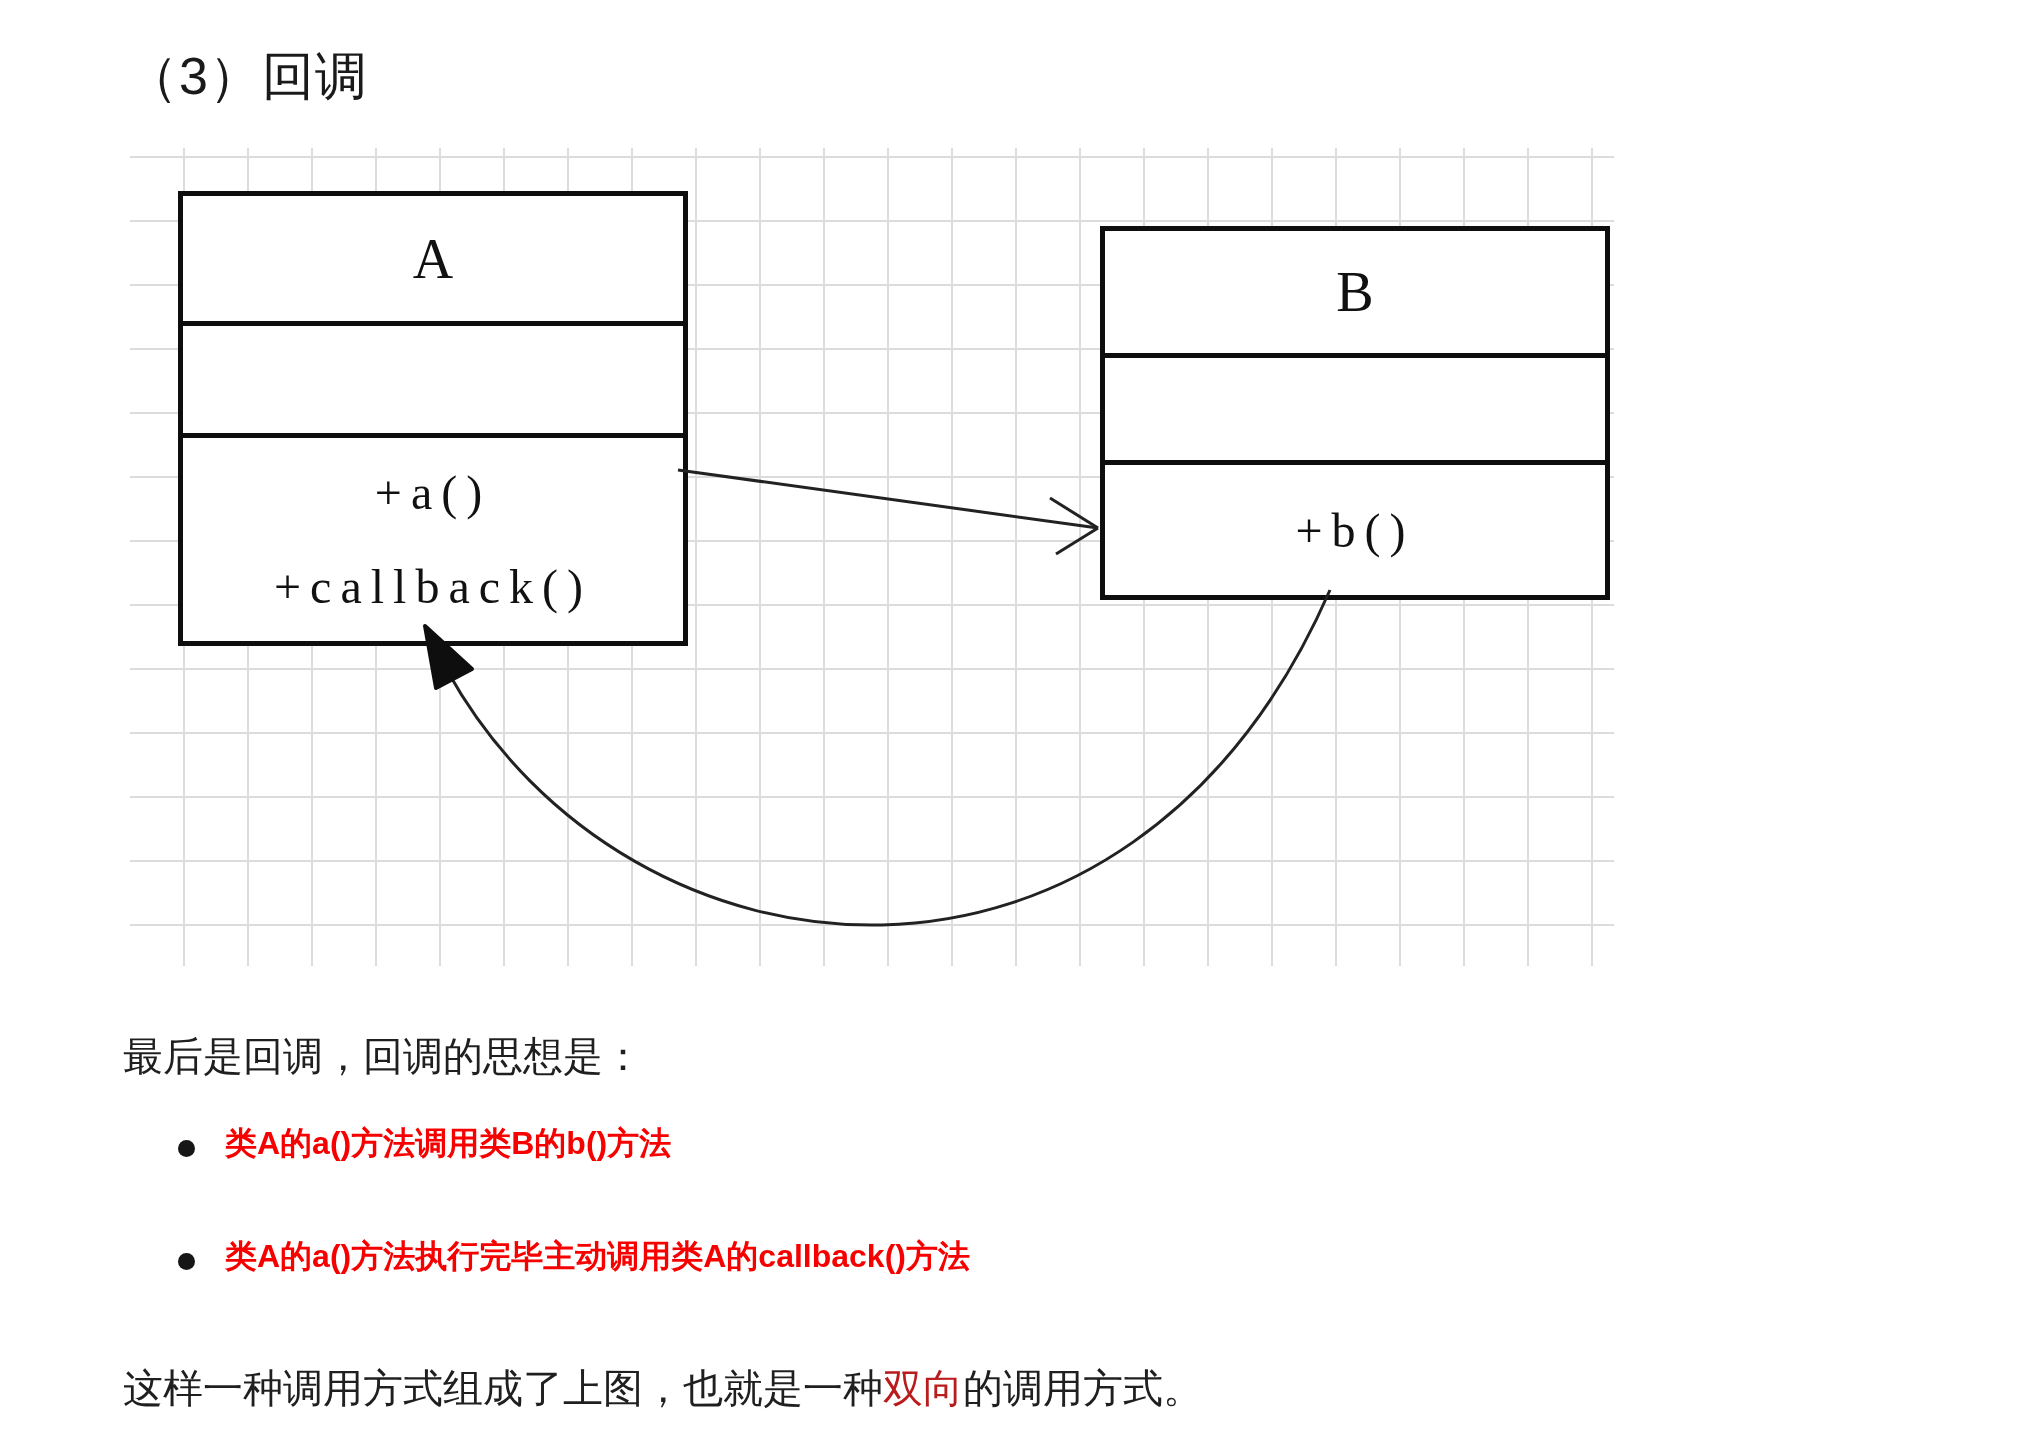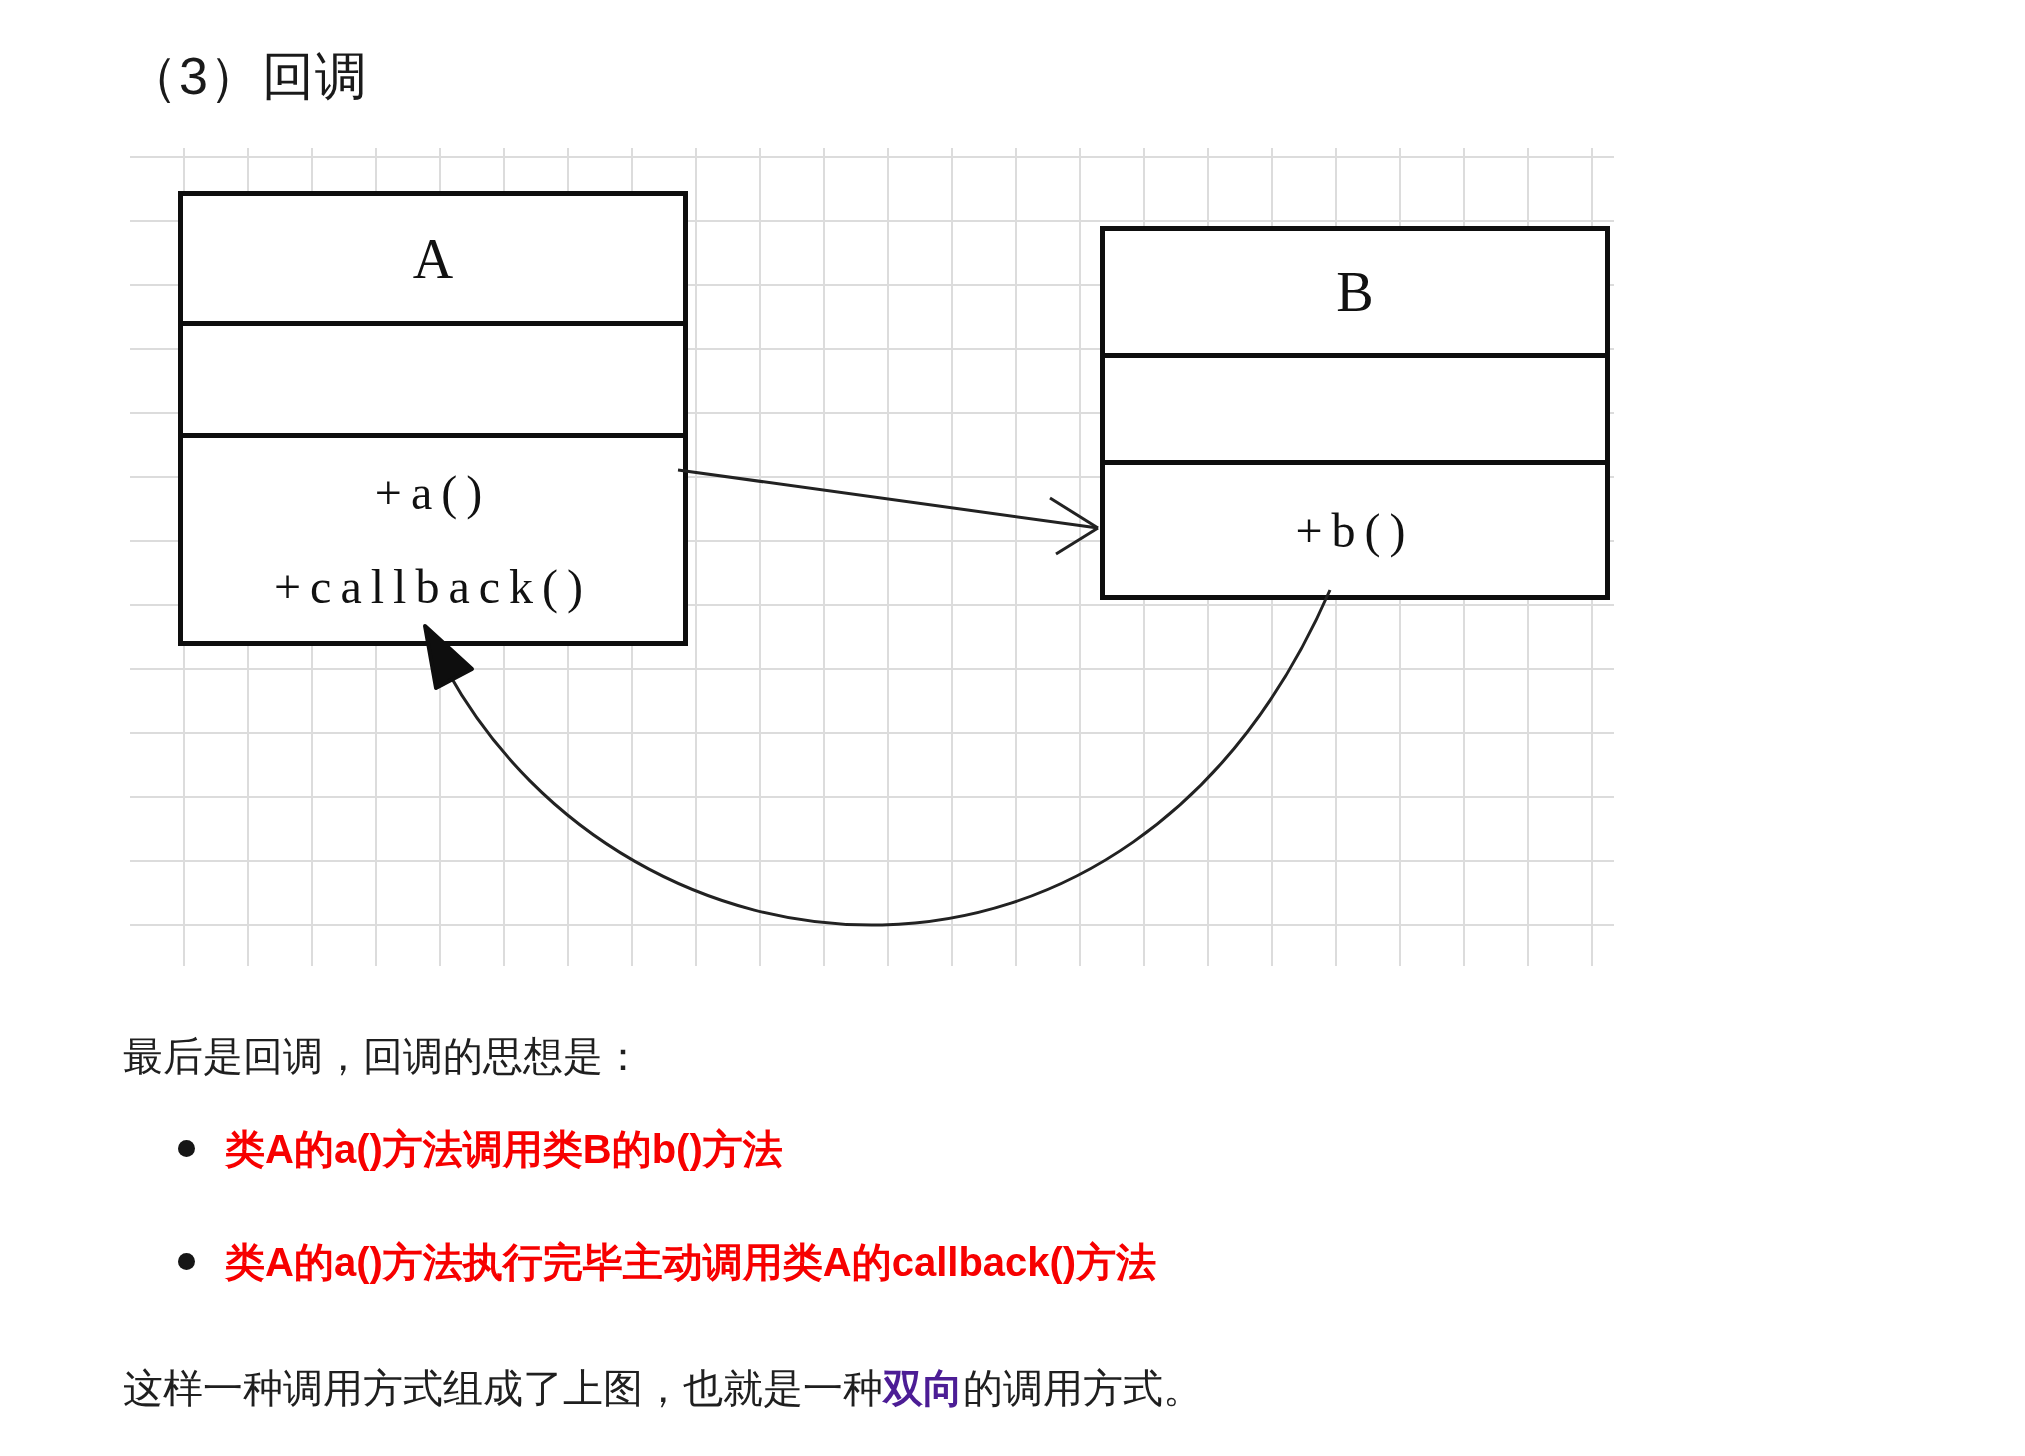--- a/index.html
+++ b/index.html
@@ -65,23 +65,23 @@
     display:flex;align-items:flex-start;
     white-space:nowrap;
   }
   .bullet-dot{
     width:17px;height:17px;border-radius:50%;
     background:#161616;
     margin-top:17px;margin-right:30px;
     flex:0 0 auto;
   }
   .bullet-text{
-    font-size:40px;line-height:1.3;font-weight:700;color:#f70000;
+    font-size:32px;line-height:1.3;font-weight:700;color:#f70000;
   }
-  .hl-red{color:#4c1d95;font-weight:700;}
+  .hl-red{color:#b91c1c;font-weight:400;}
 </style>
 </head>
 <body>
 
 <div class="heading">（3）回调</div>
 
 <div class="diagram">
 
   <div class="uml-box" id="box-a">
     <div class="title">A</div>

